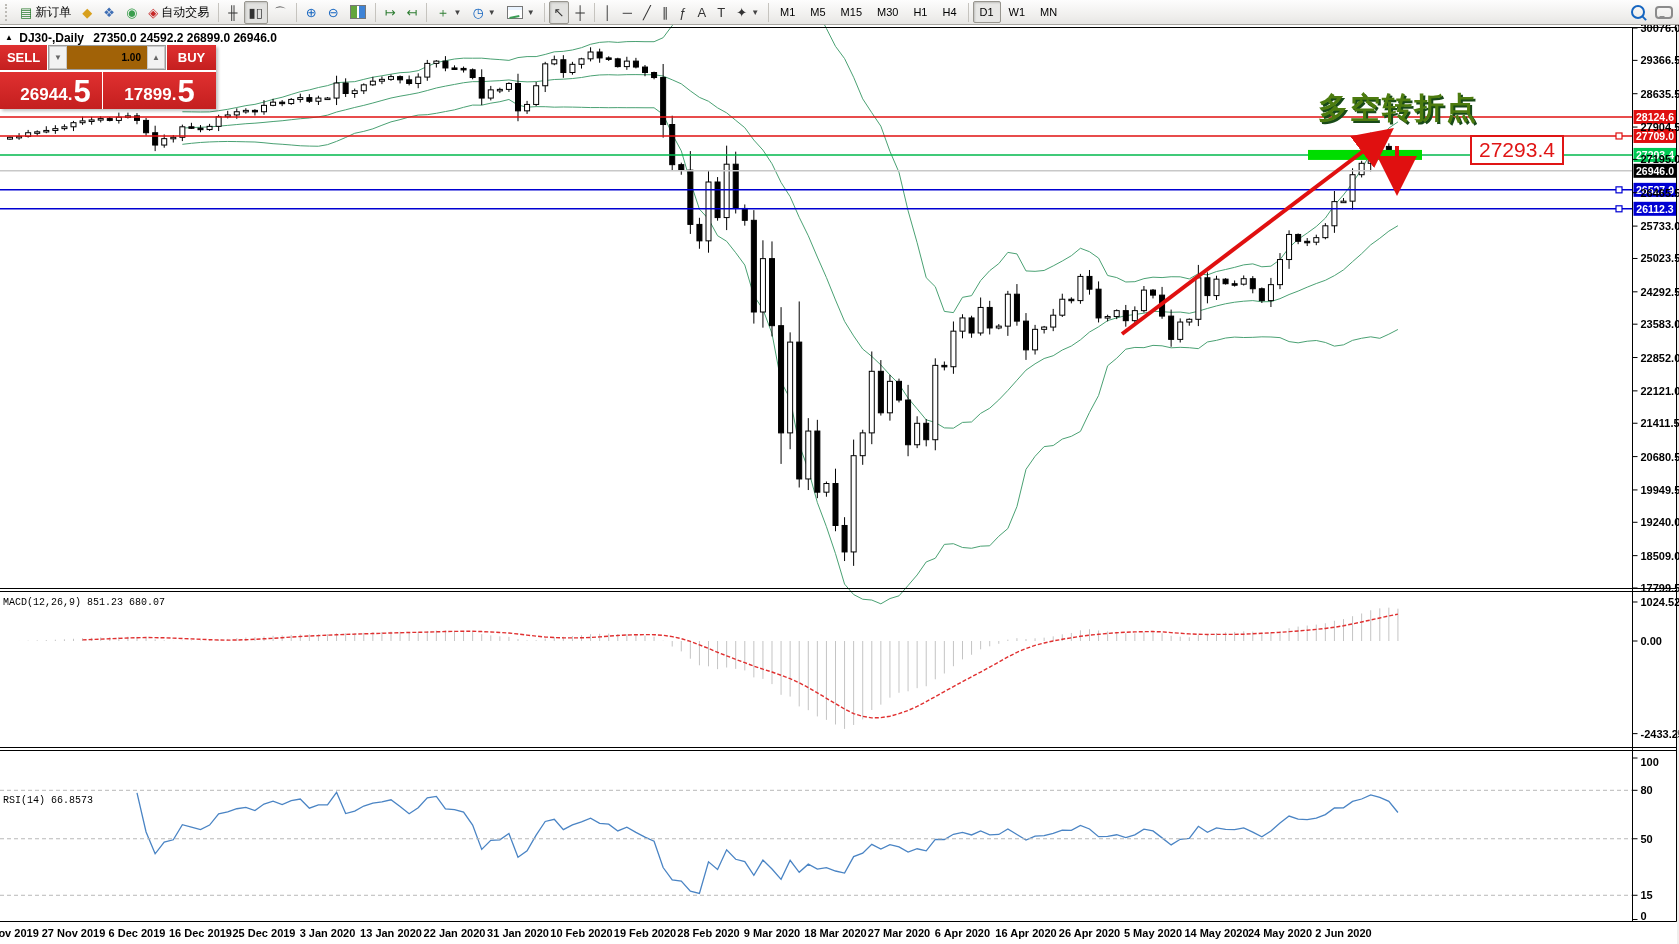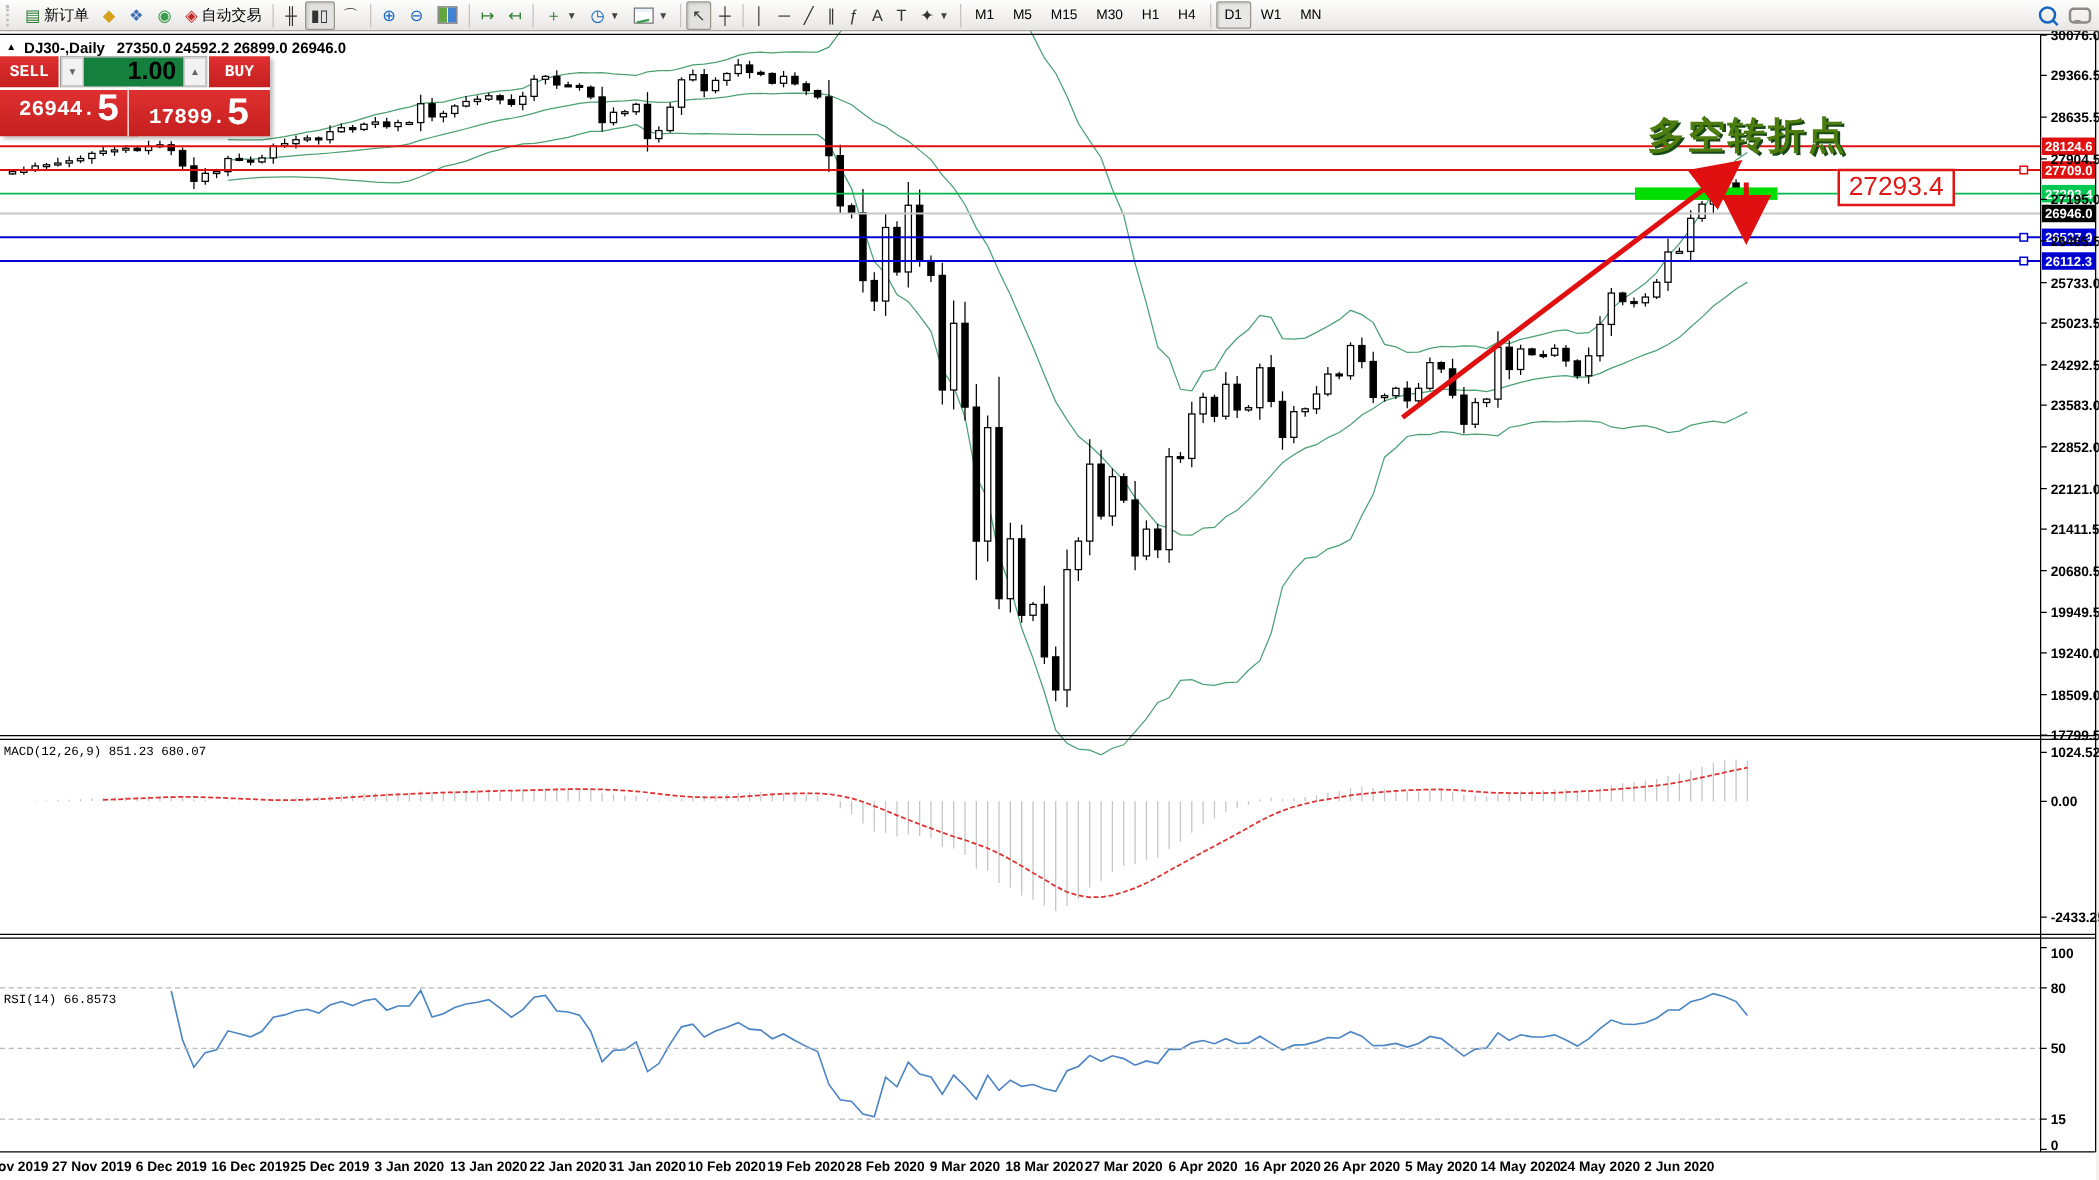--- a/index.html
+++ b/index.html
@@ -32,32 +32,32 @@
   .icon-chat:after{content:"";position:absolute;left:2px;top:8px;width:0;height:0;
      border:3px solid transparent;border-top-color:#8b8b8b;}
   #tb-right{margin-left:auto;display:flex;align-items:center;gap:6px;padding-right:4px;}
   
   #chart-header{position:absolute;left:5px;top:31px;z-index:6;font-size:12px;font-weight:bold;color:#000;}
   #chart-header .marker{font-size:8px;vertical-align:2px;margin-right:3px;}
   
   #trade-panel{position:absolute;left:0px;top:45px;width:216px;height:64px;z-index:7;
      background:#fff;box-shadow:2px 2px 3px rgba(0,0,0,.25);display:grid;
      grid-template-columns:48px 118px 50px;grid-template-rows:25px 39px;}
-  .tp-red{background:linear-gradient(180deg,#e03030,#c41f1f);color:#fff;font-family:Liberation Mono, monospace;}
+  .tp-red{background:linear-gradient(180deg,#e03030,#c41f1f);color:#fff;}
   #tp-sell-label{grid-column:1;grid-row:1;display:flex;align-items:center;justify-content:center;
      font-weight:bold;font-size:13px;border-right:1px solid #fff;}
   #tp-buy-label{grid-column:3;grid-row:1;display:flex;align-items:center;justify-content:center;
      font-weight:bold;font-size:13px;border-left:1px solid #fff;}
   #tp-volume{grid-column:2;grid-row:1;display:flex;align-items:stretch;background:#fff;border:1px solid #9b9b9b;box-sizing:border-box;}
   #tp-volume .spin{width:18px;display:flex;align-items:center;justify-content:center;background:#f2f2f2;
      color:#666;font-size:8px;border:1px solid #c9c9c9;box-sizing:border-box;}
   #tp-volume .val{flex:1;display:flex;align-items:center;justify-content:flex-end;padding-right:6px;
-     font-size:20px;font-weight:bold;color:#000;background:#15803d;}
+     font-size:10px;font-weight:bold;color:#000;background:#a16207;}
   #tp-sell-price{grid-column:1/3;grid-row:2;margin-right:54px;border-top:2px solid #fff;border-right:1px solid #fff;
-     display:flex;align-items:center;justify-content:center;padding-bottom:4px;}
+     display:flex;align-items:flex-end;justify-content:center;padding-bottom:4px;}
   #tp-buy-price{grid-column:2/4;grid-row:2;margin-left:54px;border-top:2px solid #fff;border-left:1px solid #fff;
      display:flex;align-items:flex-end;justify-content:center;padding-bottom:4px;}
   .price-main{font-size:17px;font-weight:bold;color:#fff;line-height:20px;}
   .price-big{font-size:31px;font-weight:bold;color:#fff;line-height:26px;margin-left:1px;}
   
   #turning-point{position:absolute;left:1318px;top:88px;z-index:8;font-size:30px;font-weight:bold;
      color:#4d7c0f;text-shadow:2px 2px 0 #184a18;letter-spacing:2px;white-space:nowrap;}
   #price-callout{position:absolute;left:1470px;top:135px;z-index:8;background:#fff;border:2px solid #e01515;
      color:#e01515;font-size:21px;padding:0 7px;line-height:26px;}
   .ind-label{position:absolute;z-index:5;font-size:10px;color:#000;font-family:Liberation Mono, monospace;}

